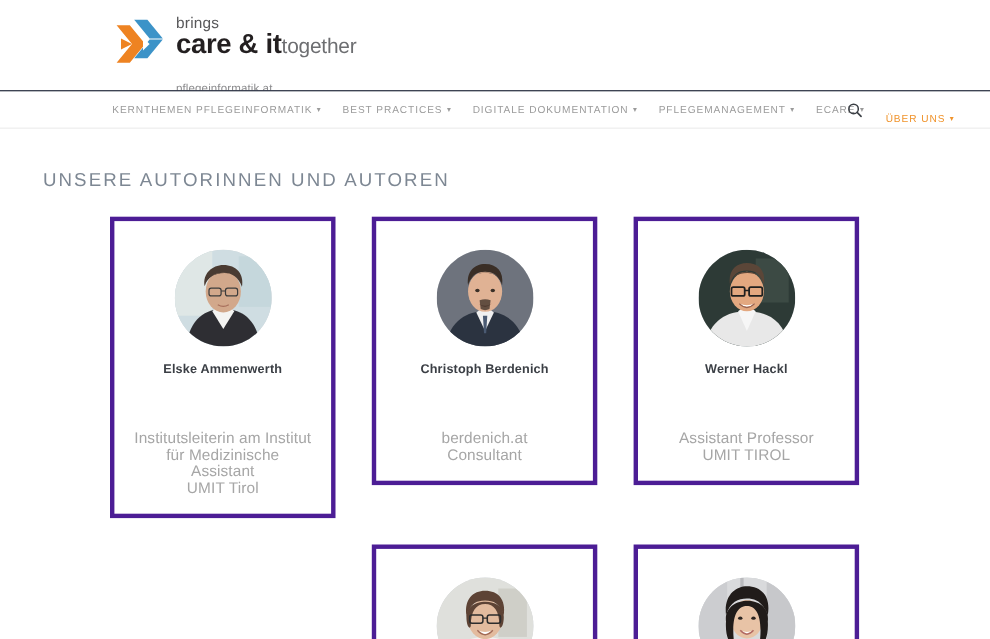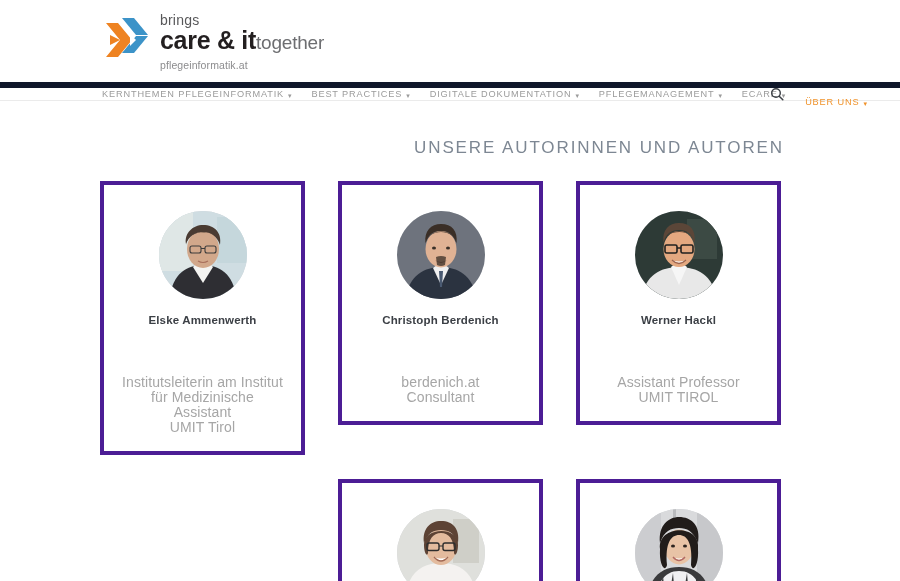--- a/index.html
+++ b/index.html
@@ -66,29 +66,29 @@
   .logo-together {
     font-size: 19px;
     color: #6d6e71;
     letter-spacing: -0.2px;
   }
 
   .logo-domain {
     font-size: 10.5px;
     color: #8c8c8e;
     line-height: 12px;
-    margin-top: 3px;
+    margin-top: 19px;
     letter-spacing: 0.1px;
   }
 
   
   .nav-bar {
     width: 900px;
-    height: 19px;
-    border-top: 6px solid #0f172a;
+    height: 35px;
+    border-top: 1px solid #0f172a;
     border-bottom: 1px solid #ebebeb;
     background: #ffffff;
     position: relative;
     display: flex;
     align-items: center;
     padding-left: 102px;
   }
 
   .nav-item {
     font-size: 9.2px;
@@ -121,21 +121,21 @@
     height: 14px;
     cursor: pointer;
   }
 
   .nav-search svg { display: block; }
 
   
   .page-title-band {
     width: 784px;
     padding-top: 37px;
-    text-align: right;
+    text-align: left;
     padding-left: 39px;
   }
 
   .page-title {
     font-size: 17px;
     letter-spacing: 1.9px;
     color: #7d8793;
     text-transform: uppercase;
     font-weight: normal;
   }

